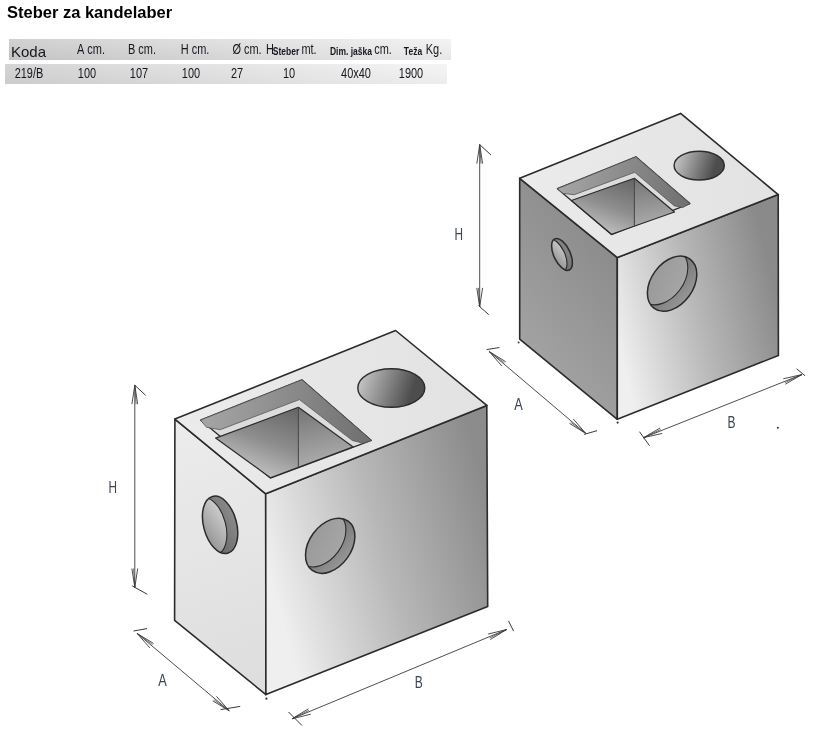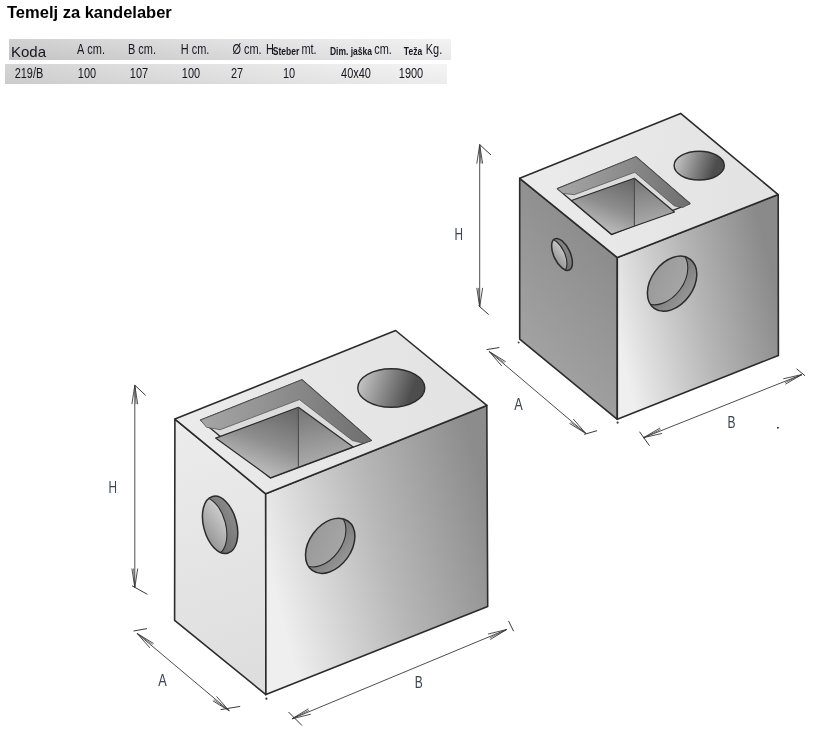--- a/index.html
+++ b/index.html
@@ -13,21 +13,21 @@
 .trow span.big{position:absolute;top:-0.5px;font-size:15px;color:#16161f;
   transform:translateX(-50%) scaleX(0.73);white-space:nowrap;}
 .thead span.sm{position:absolute;font-size:15px;color:#16161f;}
 .thead span.smb{position:absolute;font-size:10px;font-weight:bold;color:#16161f;
   transform:translateX(-50%) scaleX(0.85);white-space:nowrap;}
 svg{position:absolute;left:0;top:0;}
 text.dim{font-family:"Liberation Sans",sans-serif;font-size:16px;fill:#3c4553;}
 </style></head>
 <body>
 
-<div class="title">Temelj za kandelaber</div>
+<div class="title">Steber za kandelaber</div>
 <div class="thead">
   <span class="sm" style="left:2px;top:3.5px;">Koda</span>
   <span class="big" style="left:82px;">A&nbsp;cm.</span>
   <span class="big" style="left:133px;">B&nbsp;cm.</span>
   <span class="big" style="left:186px;">H&nbsp;cm.</span>
   <span class="big" style="left:238px;">Ø&nbsp;cm.</span>
   <span class="big" style="left:261px;">H</span>
   <span class="smb" style="left:277px;top:7px;">Steber</span>
   <span class="big" style="left:300px;">mt.</span>
   <span class="smb" style="left:342px;top:7px;">Dim. jaška</span>

